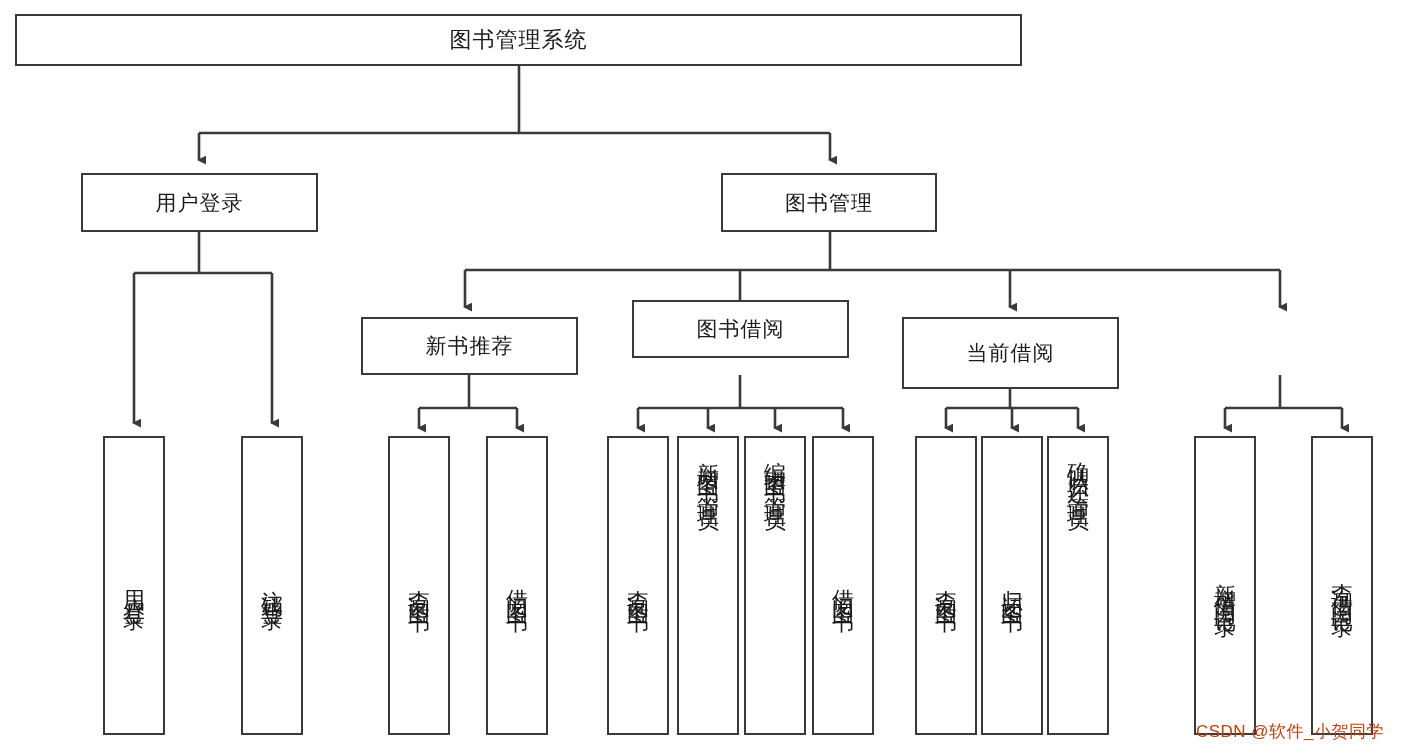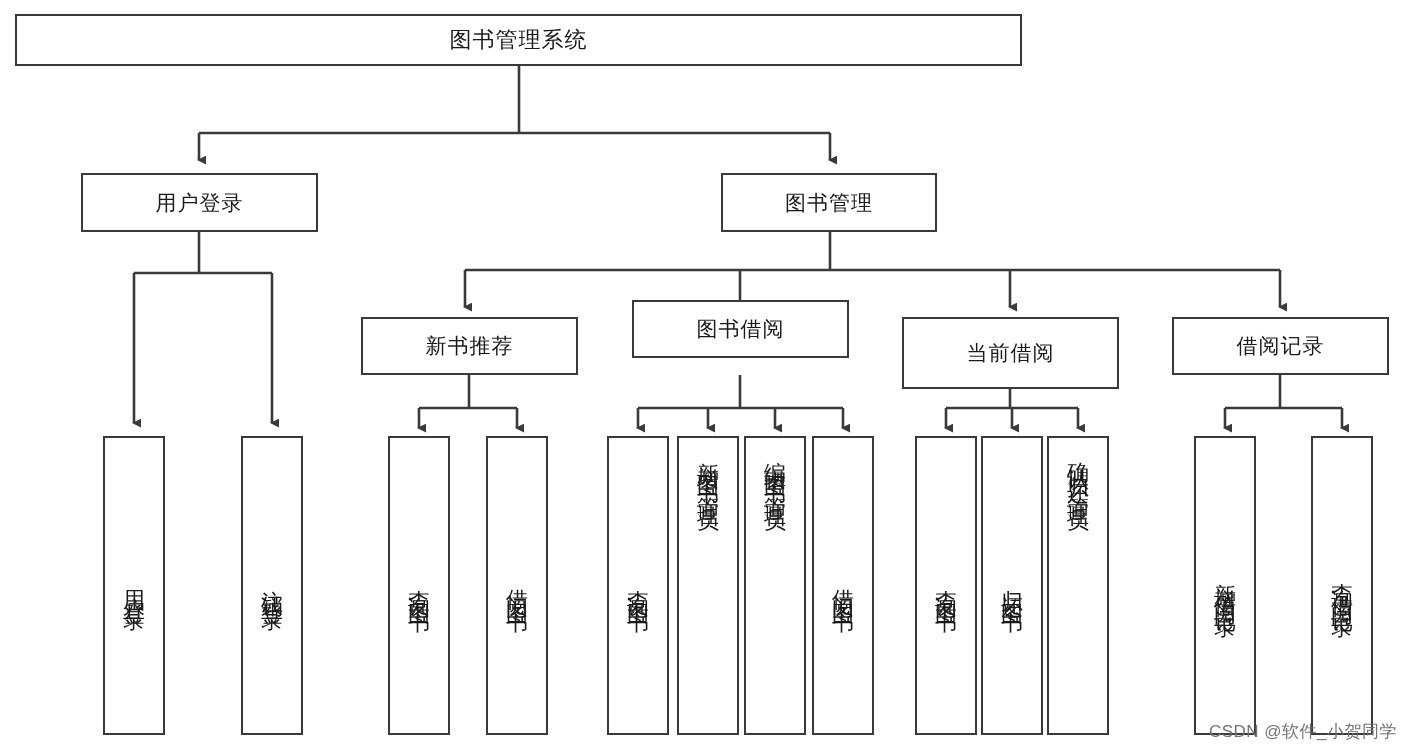--- a/index.html
+++ b/index.html
@@ -70,24 +70,24 @@
     align-items: center;
   }
   .v-node.topped {
     align-items: flex-start;
   }
   .v-node.topped .node-label {
     margin-top: 6px;
   }
   .watermark {
     position: absolute;
-    right: 8px;
+    right: 21px;
     bottom: 4px;
     font-size: 17px;
-    color: #737373;
+    color: #c2410c;
     letter-spacing: 0.5px;
     white-space: nowrap;
   }
 </style>
 </head>
 <body>
 
 <div id="canvas">
 
   <svg id="wires" viewBox="0 0 1405 747" xmlns="http://www.w3.org/2000/svg">
@@ -153,23 +153,20 @@
 
   <div class="node h-node" style="left:361px; top:317px; width:217px; height:58px;">
     <span class="node-label">新书推荐</span>
   </div>
   <div class="node h-node" style="left:632px; top:300px; width:217px; height:58px;">
     <span class="node-label">图书借阅</span>
   </div>
   <div class="node h-node" style="left:902px; top:317px; width:217px; height:72px;">
     <span class="node-label">当前借阅</span>
   </div>
-  <div class="node h-node" style="left:1172px; top:317px; width:217px; height:58px;">
-    <span class="node-label">借阅记录</span>
-  </div>
 
   <div class="node v-node centered" style="left:103px; top:436px; width:62px; height:299px;">
     <span class="node-label">用户登录</span>
   </div>
   <div class="node v-node centered" style="left:241px; top:436px; width:62px; height:299px;">
     <span class="node-label">注销登录</span>
   </div>
 
   <div class="node v-node centered" style="left:388px; top:436px; width:62px; height:299px;">
     <span class="node-label">查询图书</span>

